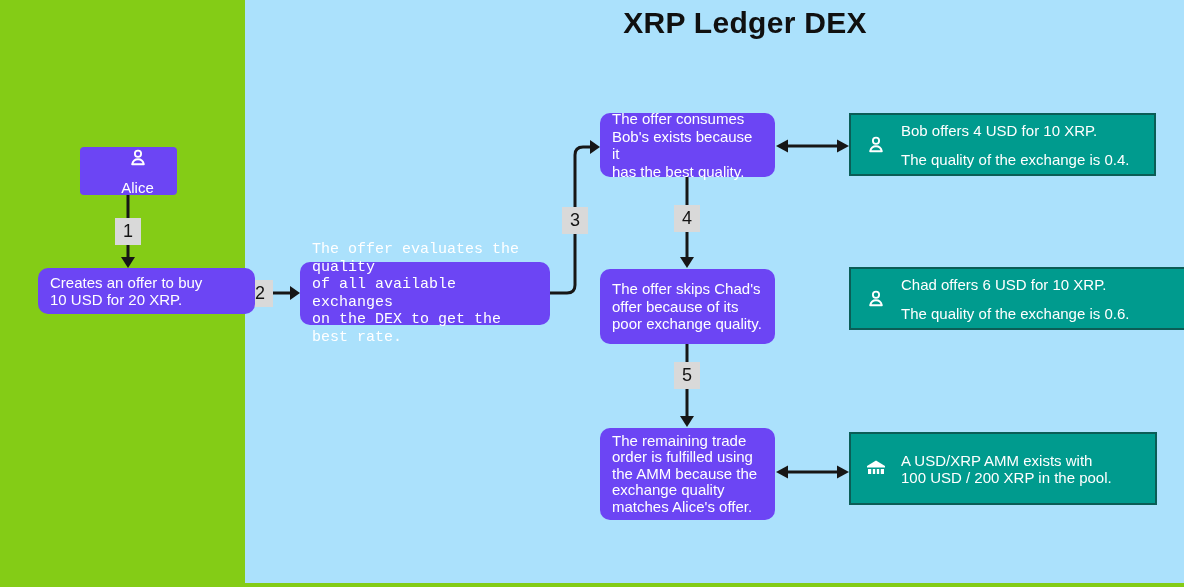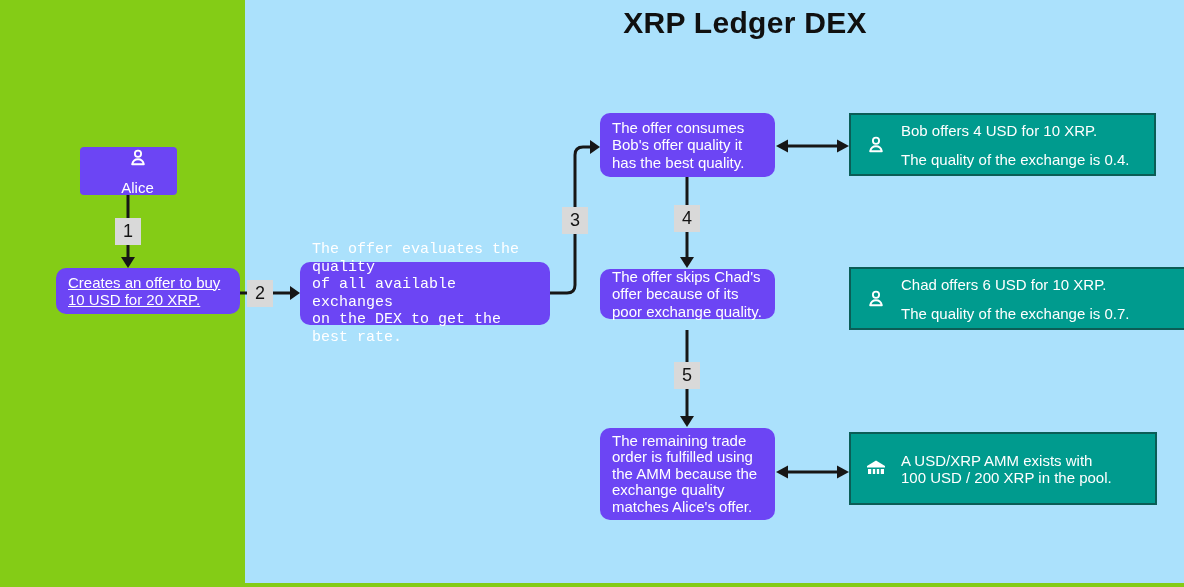--- a/index.html
+++ b/index.html
@@ -73,38 +73,38 @@
   <div class="actor" style="left:80px; top:147px; width:97px; height:48px;">
     <span style="display:flex;">
       <svg width="22" height="22" viewBox="0 0 24 24" fill="none" stroke="#ffffff" stroke-width="2" stroke-linecap="round" stroke-linejoin="round">
         <circle cx="12" cy="7.3" r="3.4"></circle>
         <path d="M5.6 18.8 C6.5 15 9 13.4 12 13.4 C15 13.4 17.5 15 18.4 18.8 Z"></path>
       </svg>
     </span>
     <span>Alice</span>
   </div>
 
-  <div class="pbox" style="left:56px; top:268px; width:184px; height:46px;text-decoration:underline;">
+  <div class="pbox" style="left:38px; top:268px; width:217px; height:46px;">
     <span style="white-space:pre-line;">Creates an offer to buy
 10 USD for 20 XRP.</span>
   </div>
 
   <div class="pbox" style="left:300px; top:262px; width:250px; height:63px;font-family:Liberation Mono, monospace;">
     <span style="white-space:pre-line;">The offer evaluates the quality
 of all available exchanges
 on the DEX to get the best rate.</span>
   </div>
 
   <div class="pbox" style="left:600px; top:113px; width:175px; height:64px;">
     <span style="white-space:pre-line;">The offer consumes
-Bob's offer quality it
+Bob's exists because it
 has the best quality.</span>
   </div>
 
-  <div class="pbox" style="left:600px; top:269px; width:175px; height:50px;">
+  <div class="pbox" style="left:600px; top:269px; width:175px; height:75px;">
     <span style="white-space:pre-line;">The offer skips Chad's
 offer because of its
 poor exchange quality.</span>
   </div>
 
   <div class="pbox" style="left:600px; top:428px; width:175px; height:92px; line-height:16.5px;">
     <span style="white-space:pre-line;">The remaining trade
 order is fulfilled using
 the AMM because the
 exchange quality
@@ -126,21 +126,21 @@
 
   <div class="tbox" style="left:849px; top:267px; width:359px; height:63px;">
     <span class="icon-col">
       <svg width="22" height="22" viewBox="0 0 24 24" fill="none" stroke="#ffffff" stroke-width="2" stroke-linecap="round" stroke-linejoin="round">
         <circle cx="12" cy="7.3" r="3.4"></circle>
         <path d="M5.6 18.8 C6.5 15 9 13.4 12 13.4 C15 13.4 17.5 15 18.4 18.8 Z"></path>
       </svg>
     </span>
     <span class="text-col">
       <span>Chad offers 6 USD for 10 XRP.</span>
-      <span>The quality of the exchange is 0.7.</span>
+      <span>The quality of the exchange is 0.6.</span>
     </span>
   </div>
 
   <div class="tbox" style="left:849px; top:432px; width:308px; height:73px;">
     <span class="icon-col">
       <svg width="24" height="24" viewBox="0 0 24 24" fill="#ffffff">
         <path d="M3 9 L12 3.5 L21 9 L21 10.5 L3 10.5 Z"></path>
         <rect x="4" y="12" width="16" height="5"></rect>
         <g stroke="#009B8E" stroke-width="1.6">
           <line x1="8" y1="12" x2="8" y2="17"></line>

